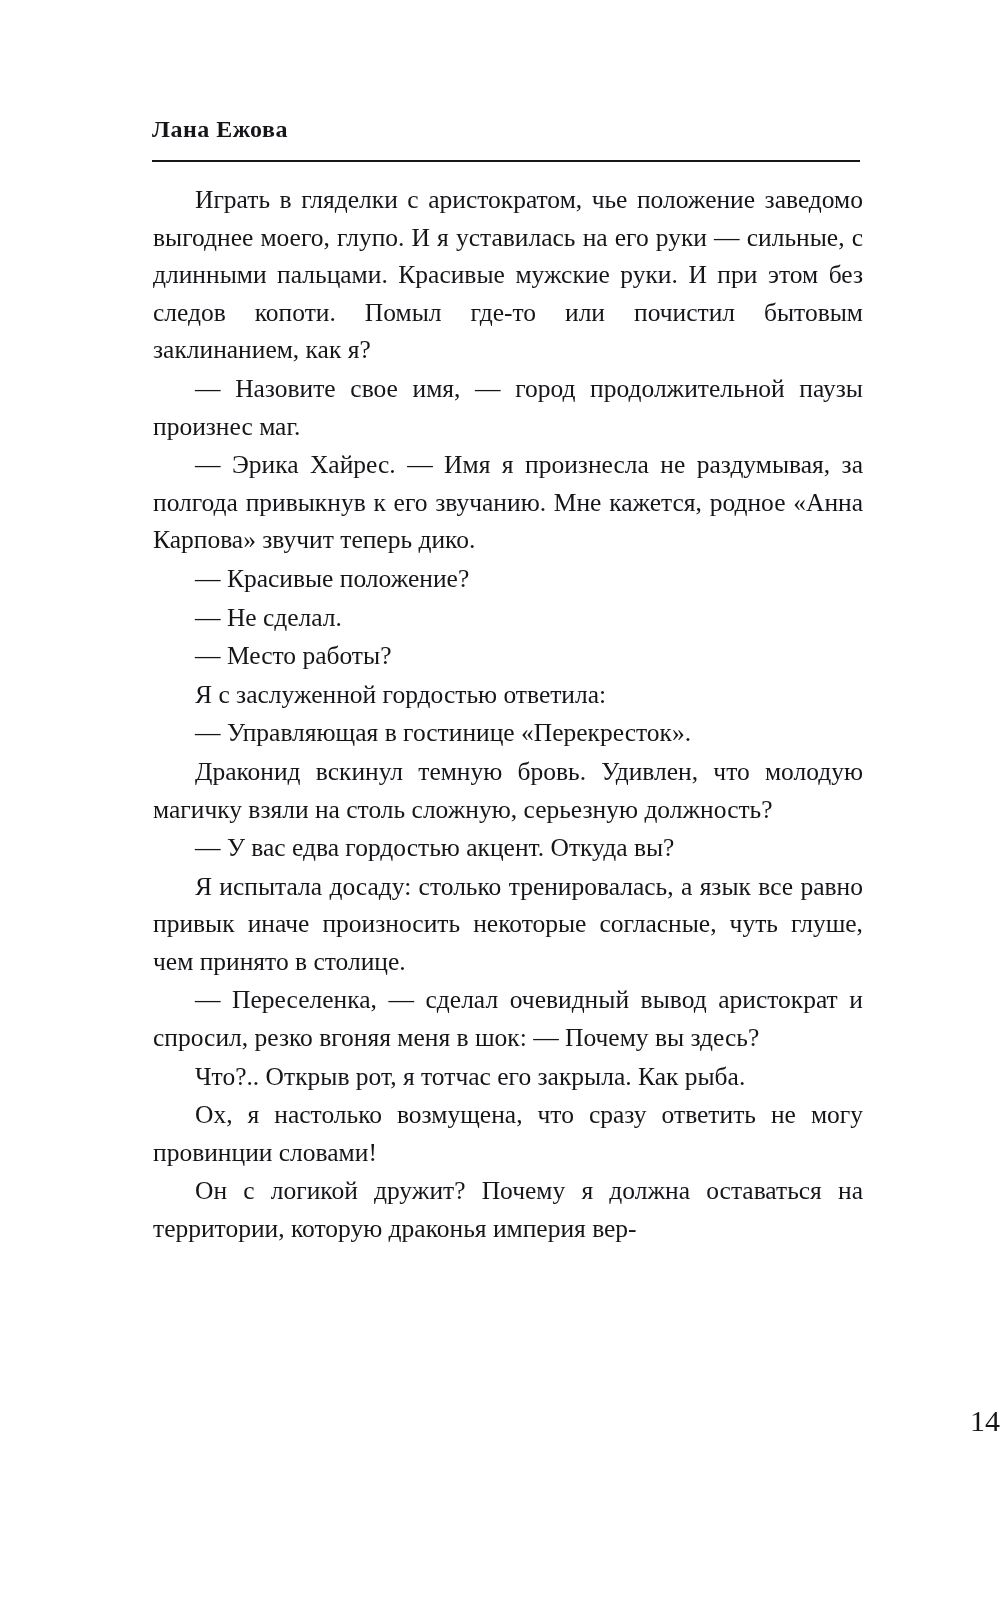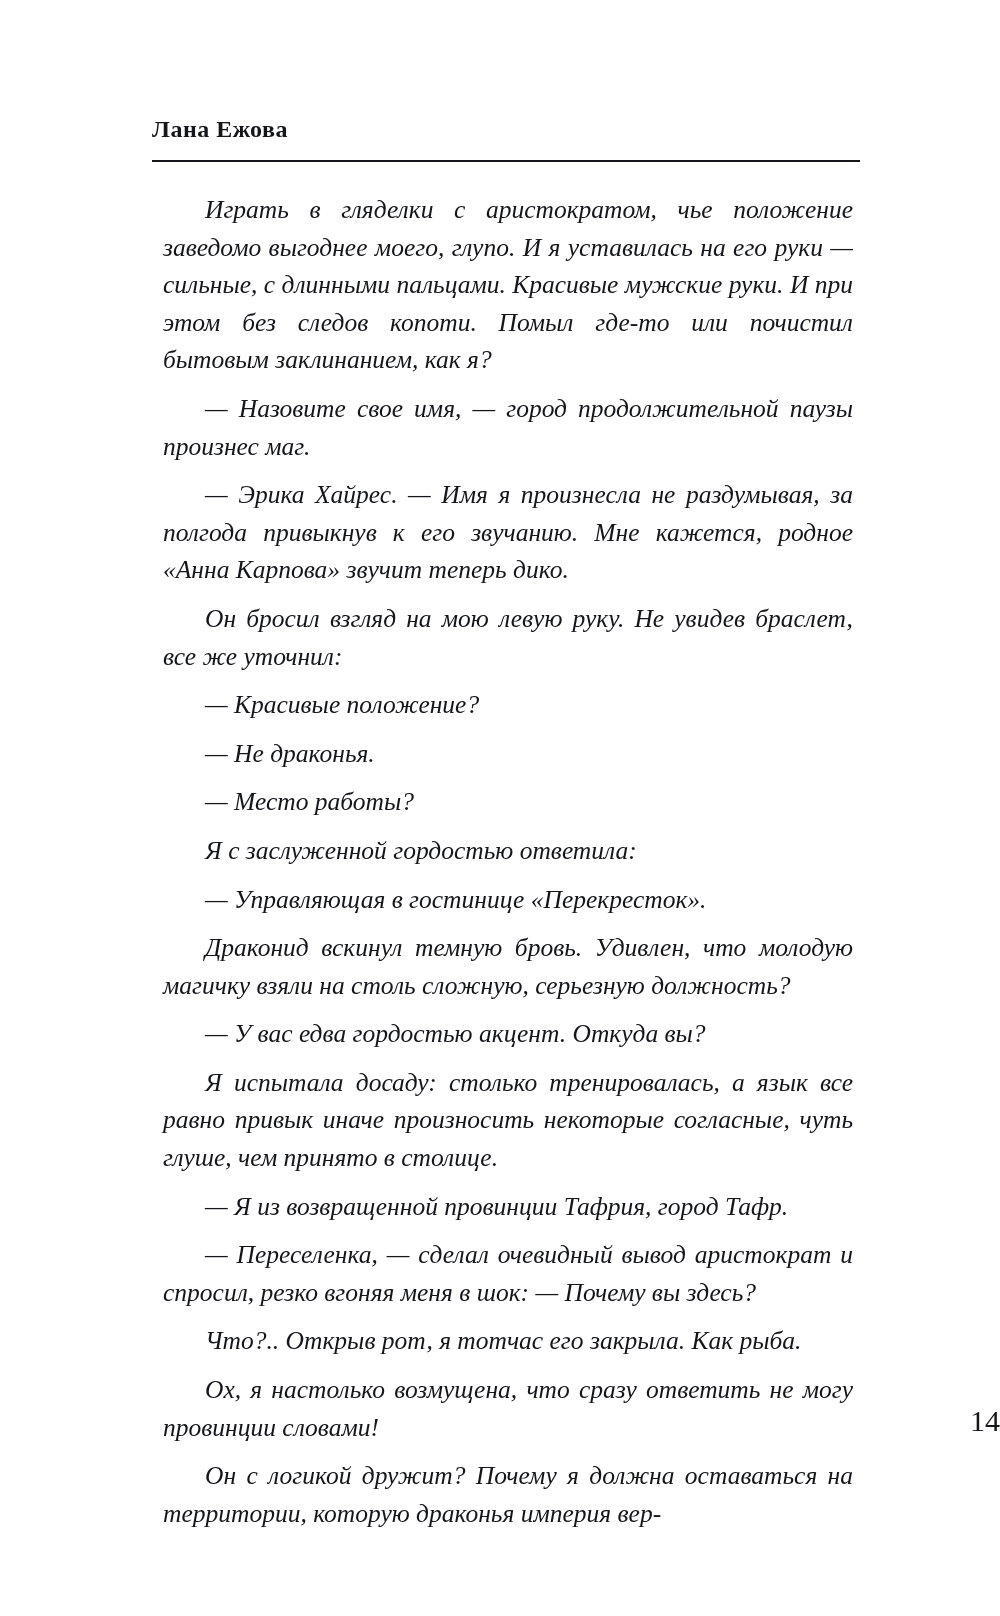--- a/index.html
+++ b/index.html
@@ -48,24 +48,23 @@
     top: 172px;
     width: 712px;
     font-size: 25.5px;
     line-height: 37.6px;
     text-align: justify;
     text-justify: inter-word;
     hyphens: manual;
     color: #15161a;
   }
   .text-block p {
-    margin: 11px;
+    margin: 1px;
     text-indent: 42px;
     text-align: justify;
-    font-style: italic;
   }
   .text-block p.last {
     text-align: justify;
   }
   .folio {
     position: absolute;
     left: 0;
     top: 1396px;
     width: 1000px;
     text-align: right;
@@ -80,30 +79,28 @@
 <div class="page">
 
   <div class="running-head">Лана  Ежова</div>
 
   <div class="head-rule"></div>
 
   <div class="text-block">
     <p>Играть в гляделки с аристократом, чье положение заведомо выгоднее моего, глупо. И я уставилась на его руки — сильные, с длинными пальцами. Красивые мужские руки. И при этом без следов копоти. Помыл где-то или почистил бытовым заклинанием, как я?</p>
     <p>— Назовите свое имя, — город продолжительной паузы произнес маг.</p>
     <p>— Эрика Хайрес. — Имя я произнесла не раздумывая, за полгода привыкнув к его звучанию. Мне кажется, родное «Анна Карпова» звучит теперь дико.</p>
-    <p>Он бросил взгляд на мою левую руку. Не увидев браслет, все же уточнил:</p>
     <p>— Красивые положение?</p>
-    <p>— Не драконья.</p>
+    <p>— Не сделал.</p>
     <p>— Место работы?</p>
     <p>Я с заслуженной гордостью ответила:</p>
     <p>— Управляющая в гостинице «Перекресток».</p>
     <p>Драконид вскинул темную бровь. Удивлен, что молодую магичку взяли на столь сложную, серьезную должность?</p>
     <p>— У вас едва гордостью акцент. Откуда вы?</p>
     <p>Я испытала досаду: столько тренировалась, а язык все равно привык иначе произносить некоторые согласные, чуть глуше, чем принято в столице.</p>
-    <p>— Я из возвращенной провинции Тафрия, город Тафр.</p>
     <p>— Переселенка, — сделал очевидный вывод аристократ и спросил, резко вгоняя меня в шок: — Почему вы здесь?</p>
     <p>Что?.. Открыв рот, я тотчас его закрыла. Как рыба.</p>
     <p>Ох, я настолько возмущена, что сразу ответить не могу провинции словами!</p>
     <p class="last">Он с логикой дружит? Почему я должна оставаться на территории, которую драконья империя вер-</p>
   </div>
 
   <div class="folio">14</div>
 
 </div>
 

